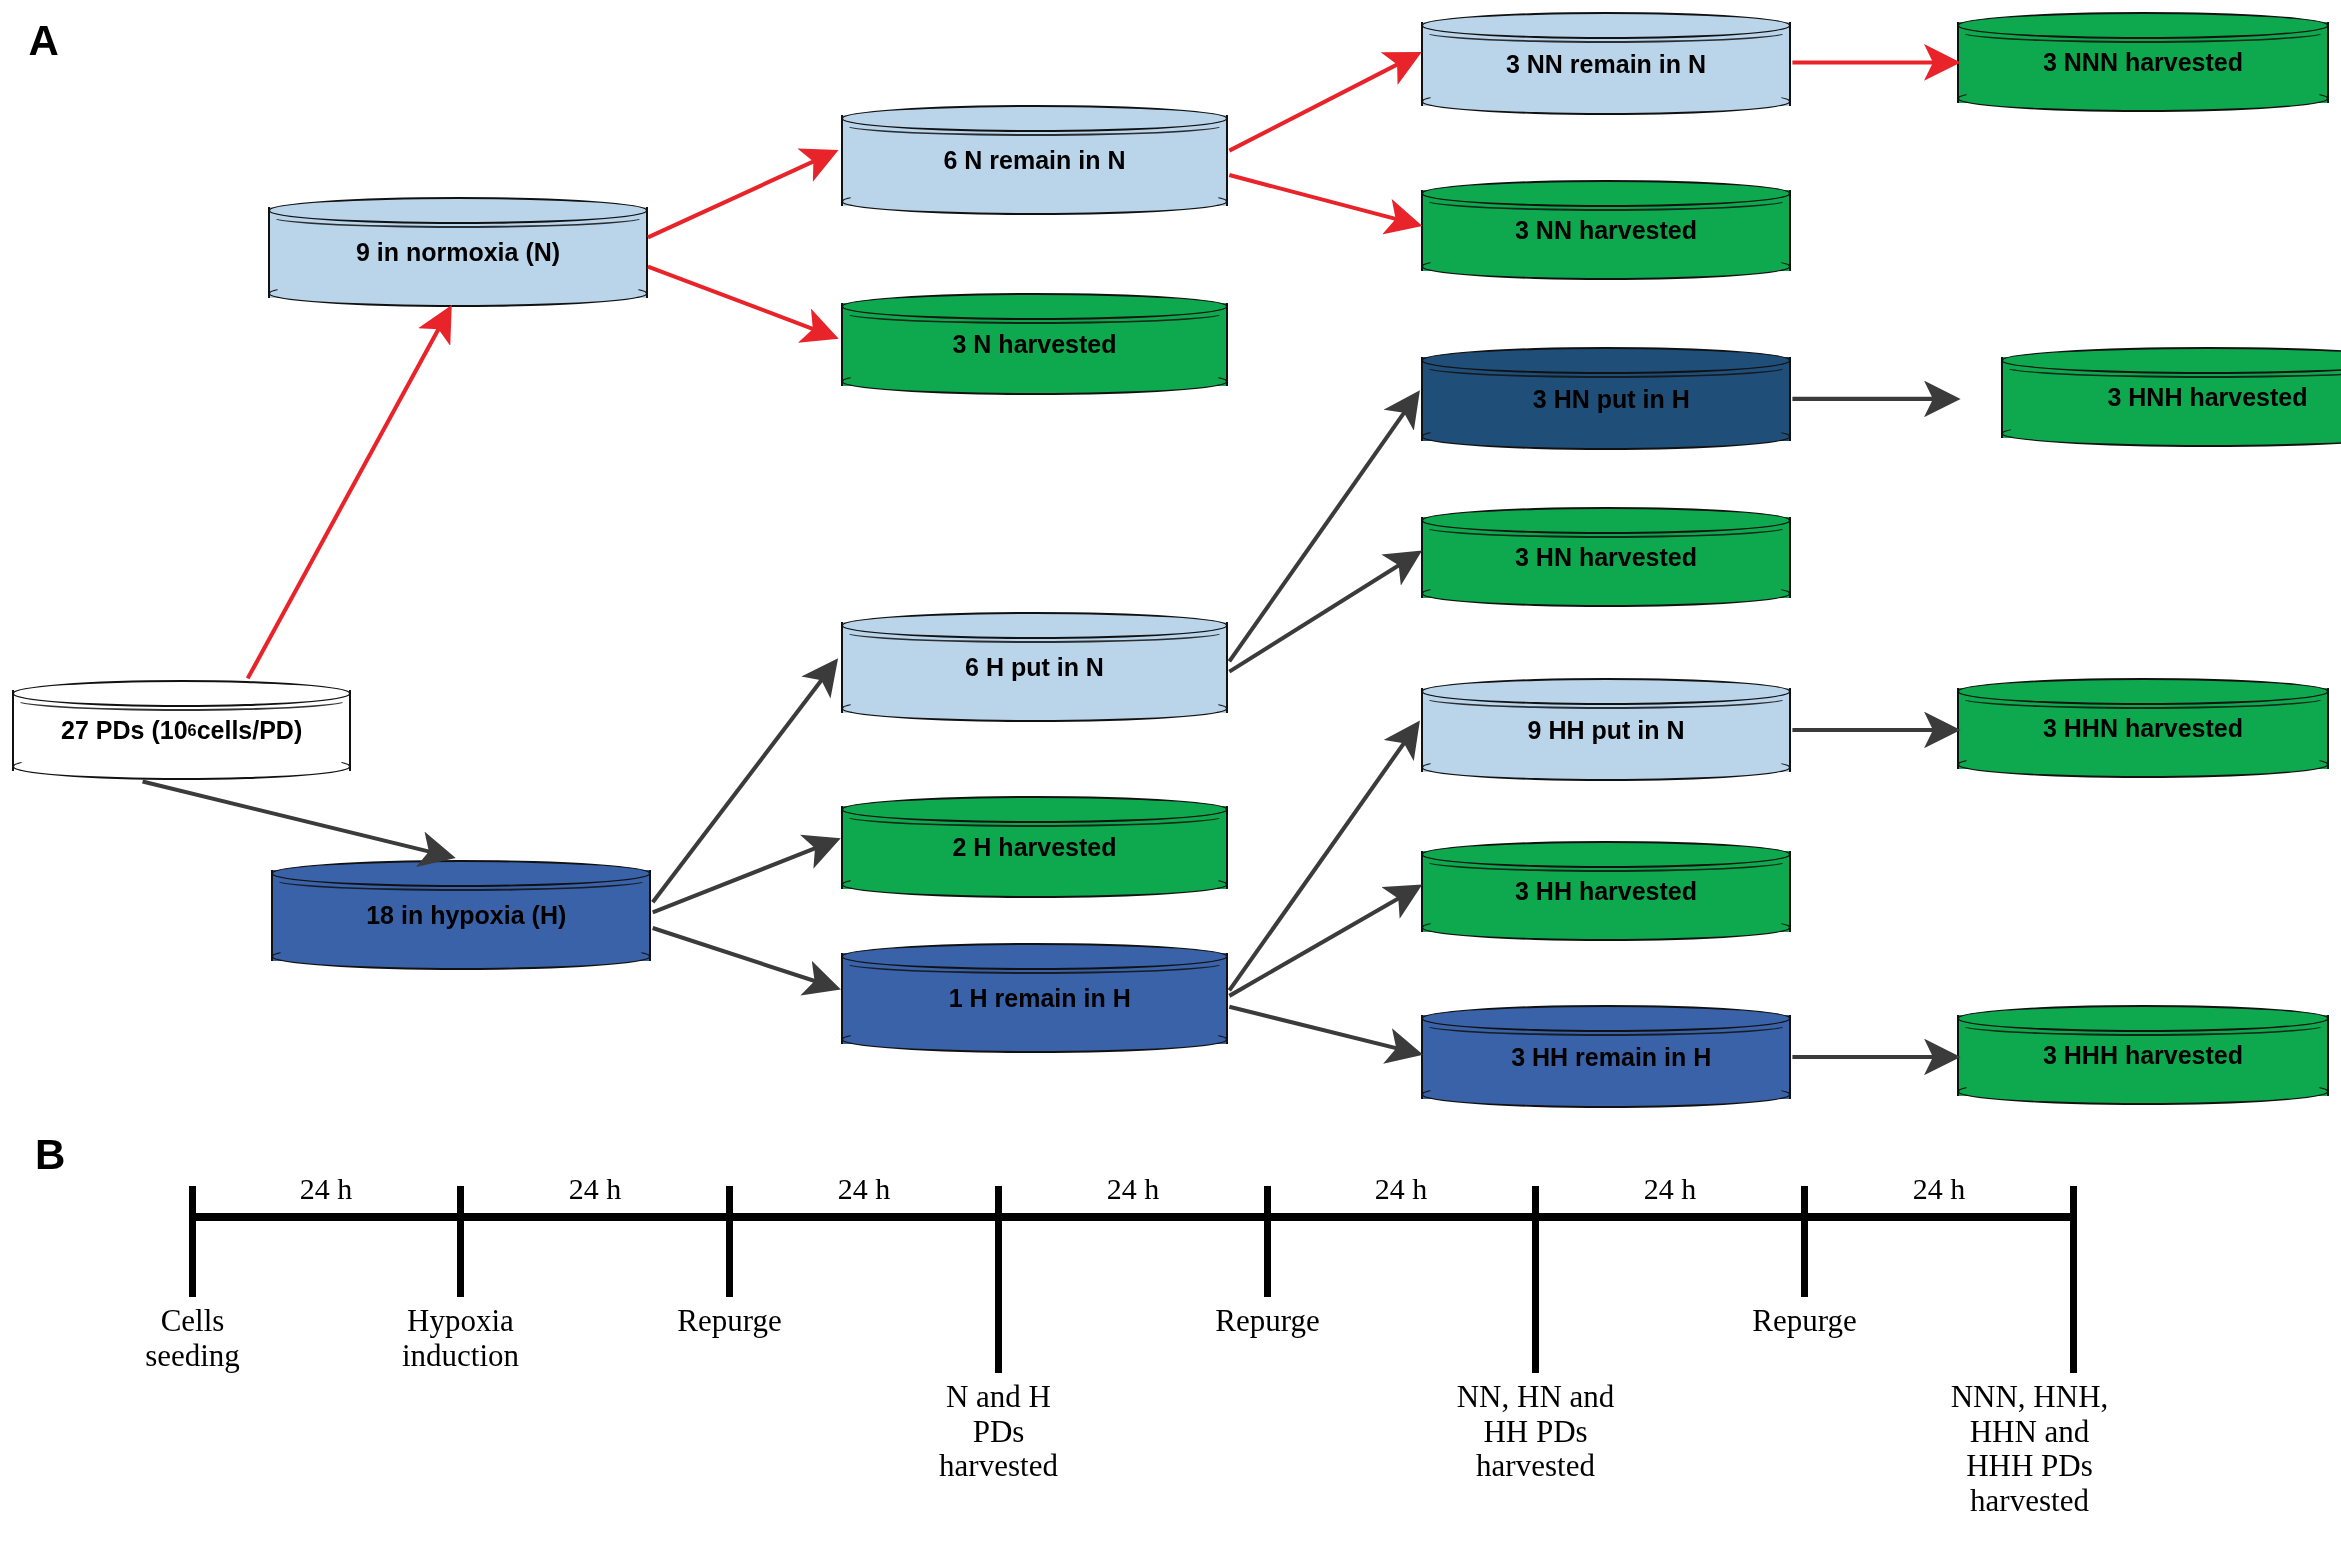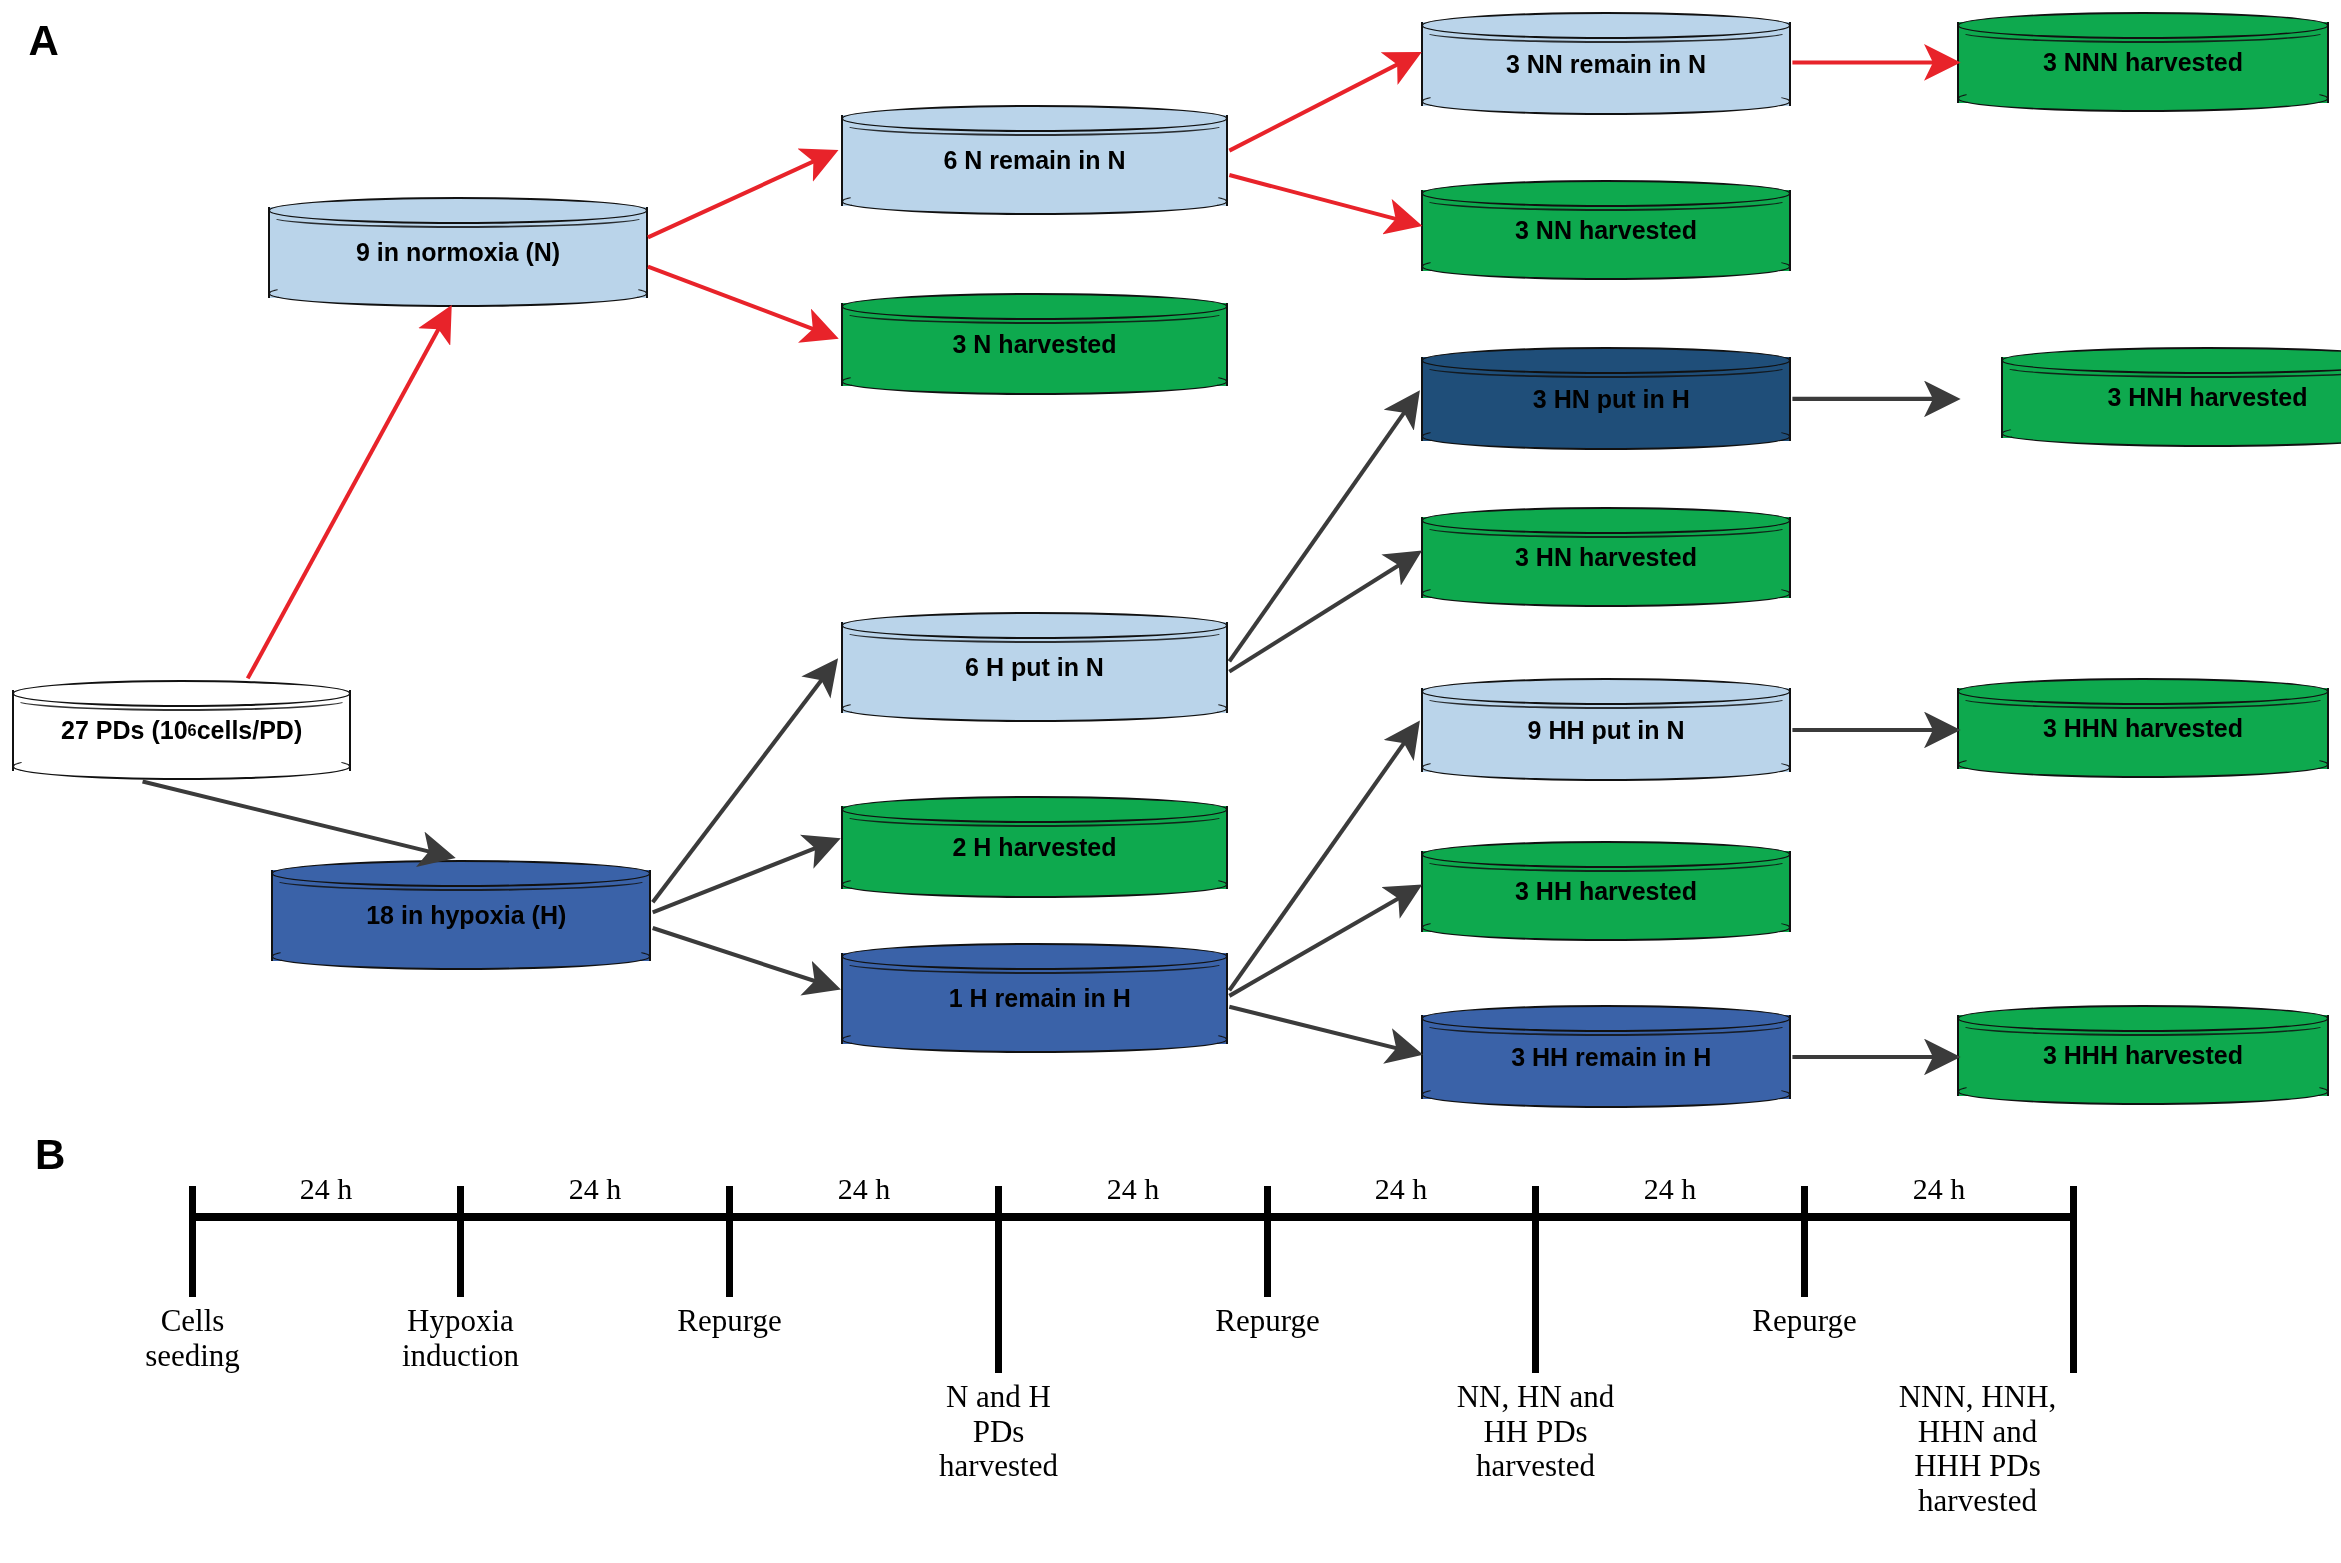--- a/index.html
+++ b/index.html
@@ -249,18 +249,18 @@
 induction</div>
     <div class="tl-text" style="left: 614px; top: 1304px; width: 231px; white-space: pre-line;">Repurge</div>
     <div class="tl-text" style="left: 1152px; top: 1304px; width: 231px; white-space: pre-line;">Repurge</div>
     <div class="tl-text" style="left: 1689px; top: 1304px; width: 231px; white-space: pre-line;">Repurge</div>
     <div class="tl-text" style="left: 863px; top: 1380px; width: 271px; white-space: pre-line;">N and H
 PDs
 harvested</div>
     <div class="tl-text" style="left: 1400px; top: 1380px; width: 271px; white-space: pre-line;">NN, HN and
 HH PDs
 harvested</div>
-    <div class="tl-text" style="left: 1842px; top: 1380px; width: 271px; white-space: pre-line;">NNN, HNH,
+    <div class="tl-text" style="left: 1894px; top: 1380px; width: 271px; white-space: pre-line;">NNN, HNH,
 HHN and
 HHH PDs
 harvested</div>
   </div>
 
 
 </body></html>

